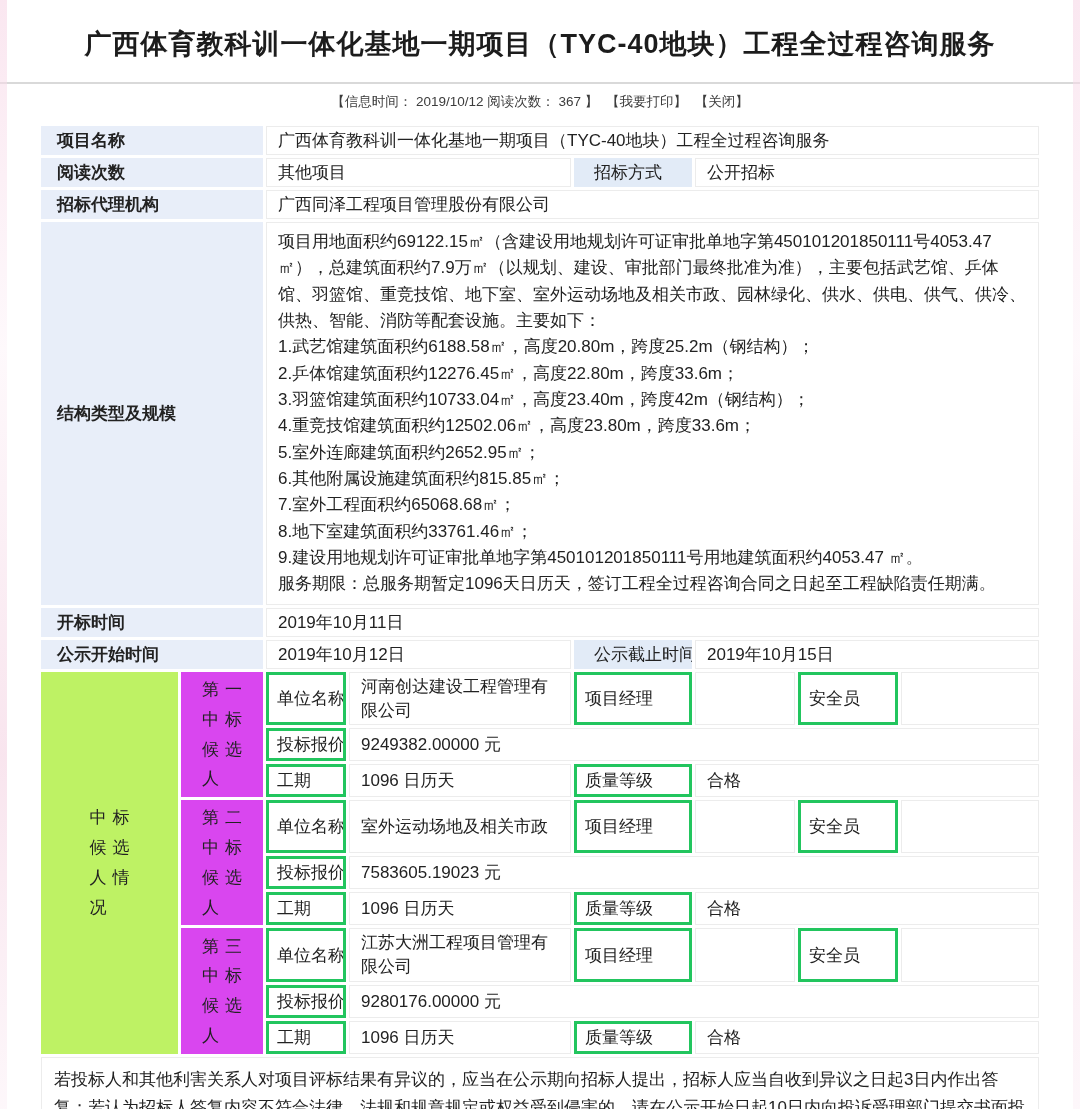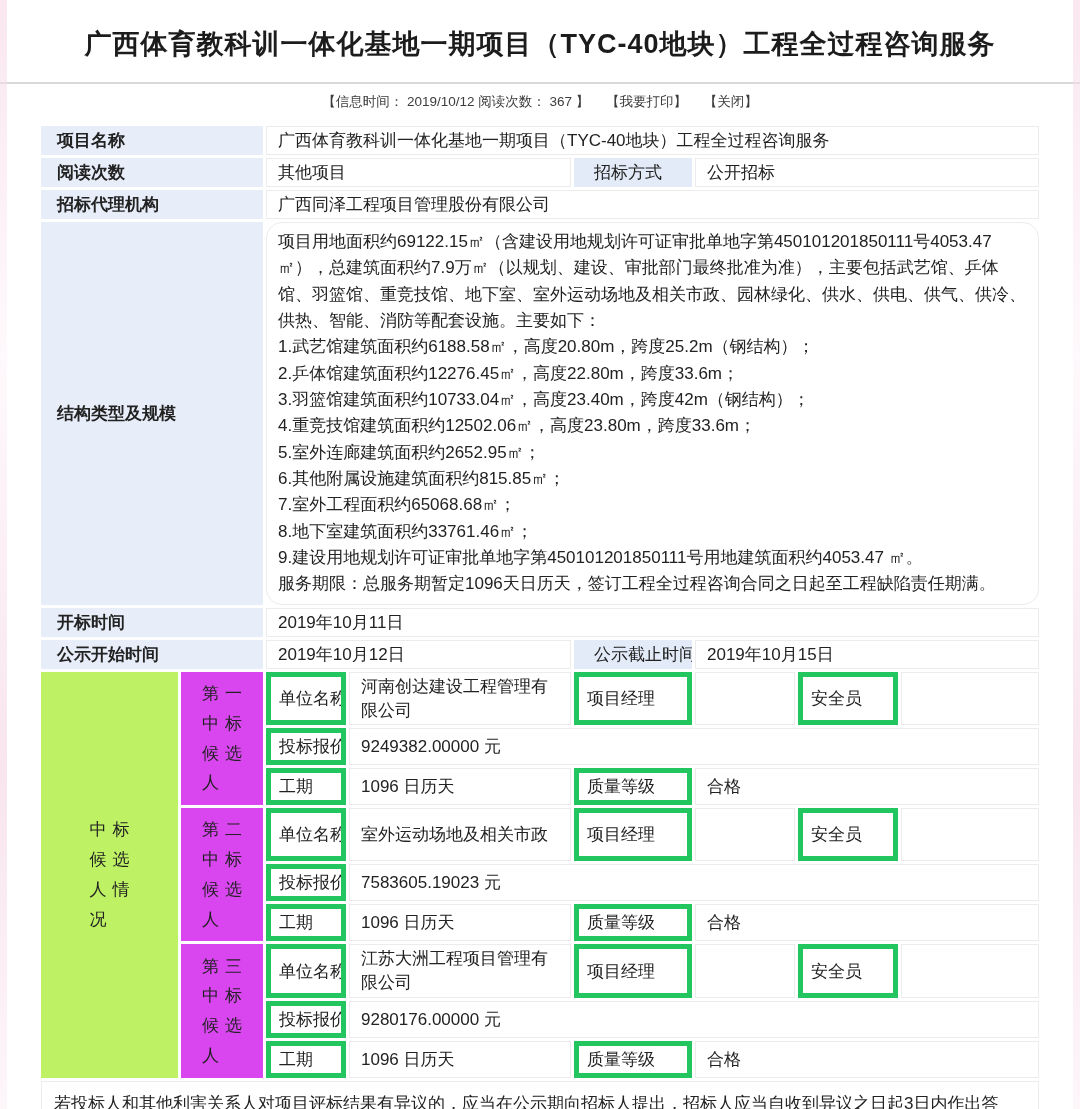--- a/index.html
+++ b/index.html
@@ -19,40 +19,40 @@
   .edge-strip.right { right: 0; }
 
   .page-title {
     text-align: center; font-size: 27px; font-weight: bold; color: #1c1c1c;
     padding: 26px 40px 20px 40px; letter-spacing: 1px;
   }
   .header-rule { height: 2px; background: #d9d9d9; width: 100%; }
   .info-bar {
     text-align: center; font-size: 13.5px; color: #3c3c3c; padding: 9px 0 10px 0;
   }
-  .info-bar .info-link { color: #3c3c3c; text-decoration: none; cursor: pointer; margin-left: 13px; }
+  .info-bar .info-link { color: #3c3c3c; text-decoration: none; cursor: pointer; margin-left: 4px; }
 
   table.grid {
     width: 1004px; margin: 2px auto 0 auto; table-layout: fixed;
     border-collapse: separate; border-spacing: 3px; background: #ffffff;
     font-size: 17px;
   }
   td { vertical-align: middle; height: 28px; word-break: break-all; }
   td.lbl  { background: #e8eef9; padding: 2px 16px; font-weight: bold; }
   td.lblmid { background: #e2ebf7; padding: 2px 20px; white-space: nowrap; overflow: hidden; }
   td.grp  { background: #bef264; text-align: center; }
   td.rank { background: #d946ef; text-align: center; text-decoration: underline; }
   td.val  { background: #ffffff; border: 1px solid #ececec; padding: 2px 11px; }
-  td.sublbl { background: #ffffff; border: 5px solid #22c55e; padding: 2px 8px; white-space: nowrap; overflow: hidden; }
+  td.sublbl { background: #ffffff; border: 3px solid #22c55e; padding: 2px 8px; white-space: nowrap; overflow: hidden; }
   td.blank { background: #ffffff; border: 1px solid #ececec; }
 
   .wrap2 { display: inline-block; width: 2.35em; line-height: 1.75; text-align: justify; text-align-last: justify; }
   tr.row-company td { height: 53px; }
   tr.row-structure td { height: auto; }
-  td.struct-cell { padding: 6px 11px; border-radius: 16px; }
+  td.struct-cell { padding: 6px 11px; }
   .struct-line { line-height: 1.55; }
   tr.row-note td { height: auto; }
   td.note-cell { padding: 8px 12px; line-height: 1.65; }
   .company-cell { line-height: 1.4; margin-left: 36px; }
 </style>
 </head>
 <body>
 
 <div class="edge-strip left"></div>
 <div class="edge-strip right"></div>

